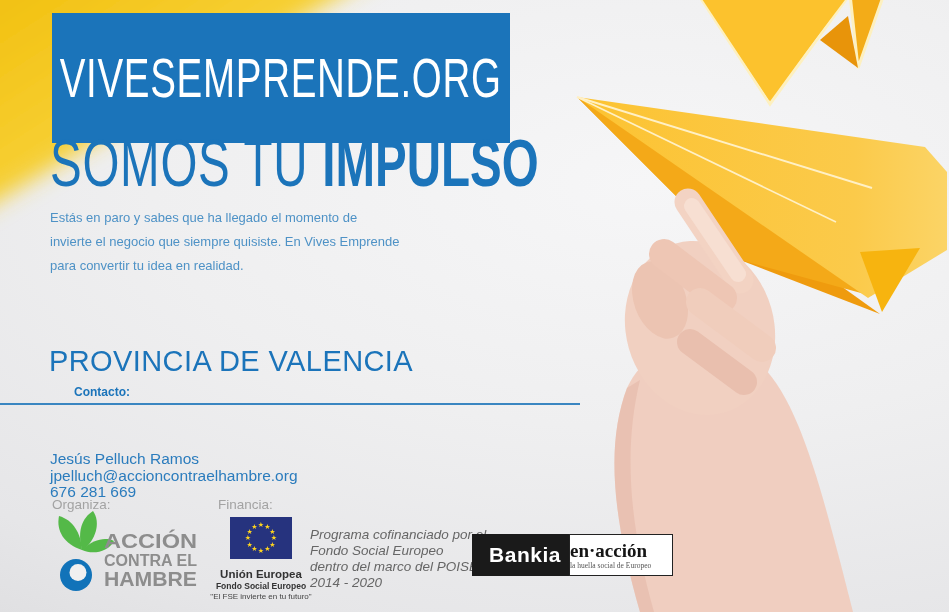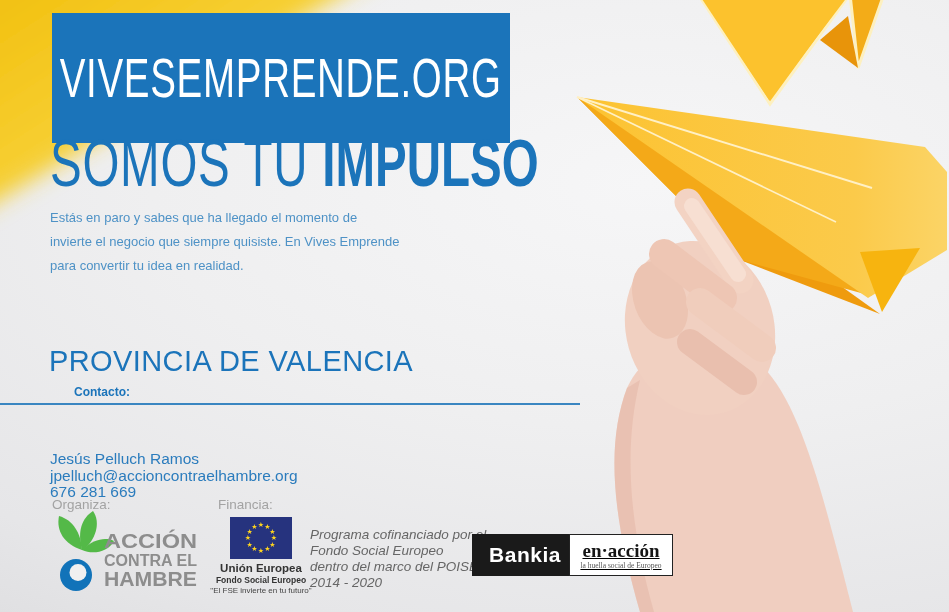--- a/index.html
+++ b/index.html
@@ -34,33 +34,33 @@
 
   
   .small-label{position:absolute;z-index:2;font-size:13.5px;color:#a3a3a3;}
   #organiza-label{left:52px;top:497px;}
   #financia-label{left:218px;top:497px;}
 
   .ach-logo{position:absolute;left:46px;top:510px;z-index:2;}
 
   .eu-block{position:absolute;left:206px;top:516px;width:110px;z-index:2;text-align:center;}
   .eu-flag{display:block;margin:0 auto;}
-  .eu-name{font-size:11.5px;font-weight:700;color:#333;margin-top:2px;}
+  .eu-name{font-size:11.5px;font-weight:700;color:#333;margin-top:8px;}
   .eu-fund{font-size:8.5px;font-weight:700;color:#333;margin-top:1px;}
   .eu-motto{font-size:8px;color:#444;margin-top:1px;}
 
   .cofinance{position:absolute;left:310px;top:527px;z-index:2;font-size:13.5px;font-style:italic;
     color:#666;line-height:16px;font-family:"Liberation Sans",sans-serif;}
 
   .bankia-box{position:absolute;left:472px;top:534px;width:106px;height:42px;background:#1a1a1a;z-index:2;
     display:flex;align-items:center;justify-content:center;text-align:center;}
   .bankia-box span{color:#fff;font-size:21px;font-weight:700;letter-spacing:0.5px;}
   .enaccion-box{position:absolute;left:569px;top:534px;width:104px;height:42px;background:#ffffff;
     border:1.5px solid #222;box-sizing:border-box;z-index:2;display:flex;flex-direction:column;
-    align-items:center;justify-content:center;text-decoration:underline;}
+    align-items:flex-start;justify-content:center;}
   .enaccion-name{font-family:"Liberation Serif",serif;font-size:19px;font-weight:700;color:#151515;line-height:19px;}
   .enaccion-sub{font-family:"Liberation Serif",serif;font-size:7.5px;color:#555;margin-top:1px;}
 </style>
 </head>
 <body>
 
 <div id="poster">
 
   <svg id="scene" width="949" height="612" viewBox="0 0 949 612">
     <defs>

